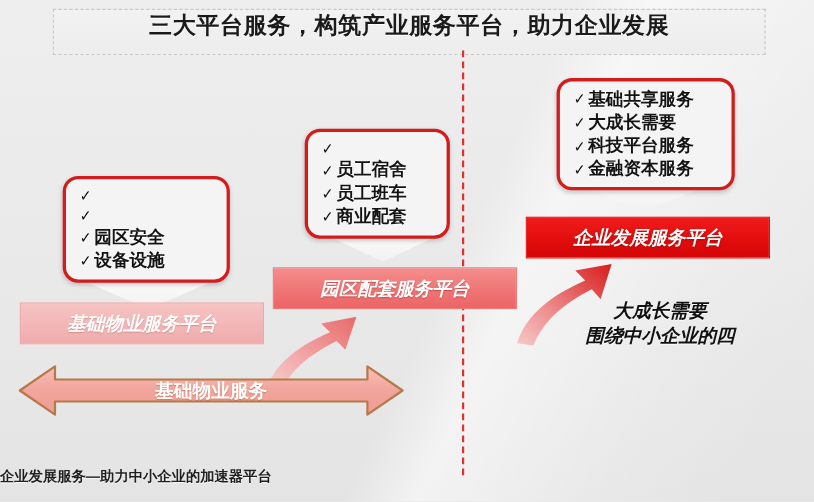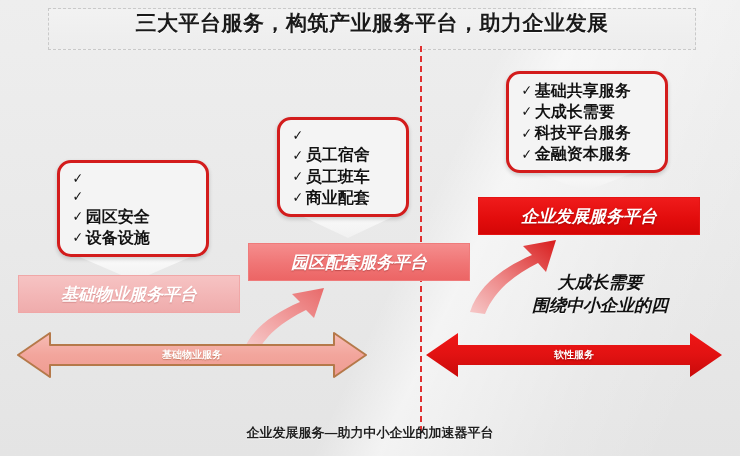--- a/index.html
+++ b/index.html
@@ -110,31 +110,31 @@
     font-size:17px;font-weight:bold;font-style:italic;color:#111111;
     line-height:1.35;
     text-shadow:0 1px 0 rgba(255,255,255,.75);
   }
 
   
   .dbl{position:absolute;}
   .dbl .lbl{
     position:absolute;left:0;top:0;width:100%;height:100%;
     display:flex;align-items:center;justify-content:center;
-    font-size:10px;font-weight:bold;color:#ffffff;white-space:nowrap;
+    font-size:17px;font-weight:bold;color:#ffffff;white-space:nowrap;
     pointer-events:none;
   }
   #arrL{left:16px;top:331px;width:352px;height:48px;}
   #arrL .lbl{text-shadow:0 1px 1px rgba(170,95,60,.6);}
   #arrR{left:424px;top:331px;width:300px;height:48px;}
   #arrR .lbl{text-shadow:0 1px 2px rgba(120,0,0,.6);}
 
   
   .caption{
-    position:absolute;left:0;top:424px;width:740px;text-align:center;
+    position:absolute;left:0;top:424px;width:740px;
     font-size:13px;font-weight:bold;color:#1f1f1f;
     text-shadow:0 1px 0 rgba(255,255,255,.8);
   }
 </style>
 </head>
 <body>
 
 <div id="stage">
 
   <div class="title-band">
@@ -239,29 +239,16 @@
           <stop offset="0%" stop-color="#f7bdb6"></stop>
           <stop offset="50%" stop-color="#f2a59c"></stop>
           <stop offset="100%" stop-color="#ef9c92"></stop>
         </linearGradient>
       </defs>
       <path d="M2,24 L34,2 L34,14 L318,14 L318,2 L350,24 L318,46 L318,34 L34,34 L34,46 Z" fill="url(#ag1)" stroke="#b5794a" stroke-width="2" stroke-linejoin="round"></path>
     </svg>
     <div class="lbl">基础物业服务</div>
   </div>
 
-  <div class="dbl" id="arrR">
-    <svg viewBox="0 0 300 48" width="300" height="48">
-      <defs>
-        <linearGradient id="ag2" x1="0" y1="0" x2="0" y2="1">
-          <stop offset="0%" stop-color="#ef1616"></stop>
-          <stop offset="48%" stop-color="#e21212"></stop>
-          <stop offset="100%" stop-color="#c90a0a"></stop>
-        </linearGradient>
-      </defs>
-      <path d="M2,24 L34,2 L34,14 L266,14 L266,2 L298,24 L266,46 L266,34 L34,34 L34,46 Z" fill="url(#ag2)"></path>
-    </svg>
-    <div class="lbl">软性服务</div>
-  </div>
 
   <div class="caption">企业发展服务—助力中小企业的加速器平台</div>
 
 </div>
 
 </body></html>

